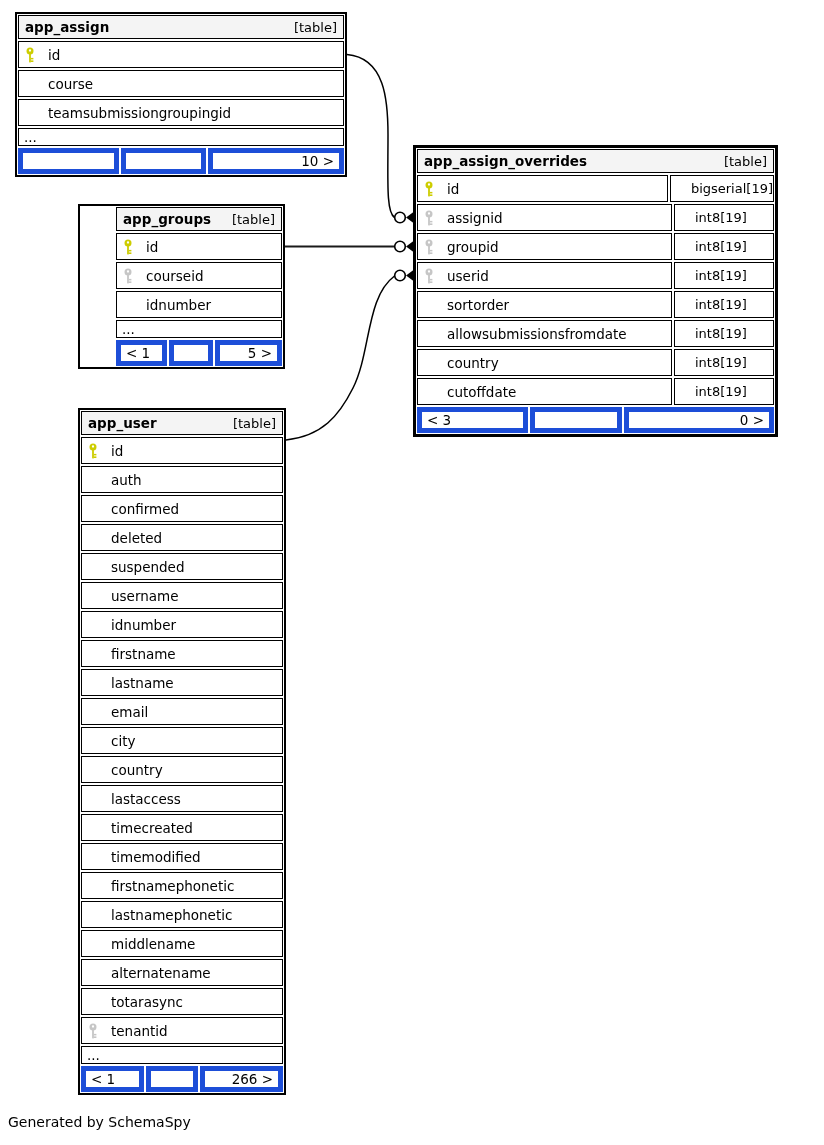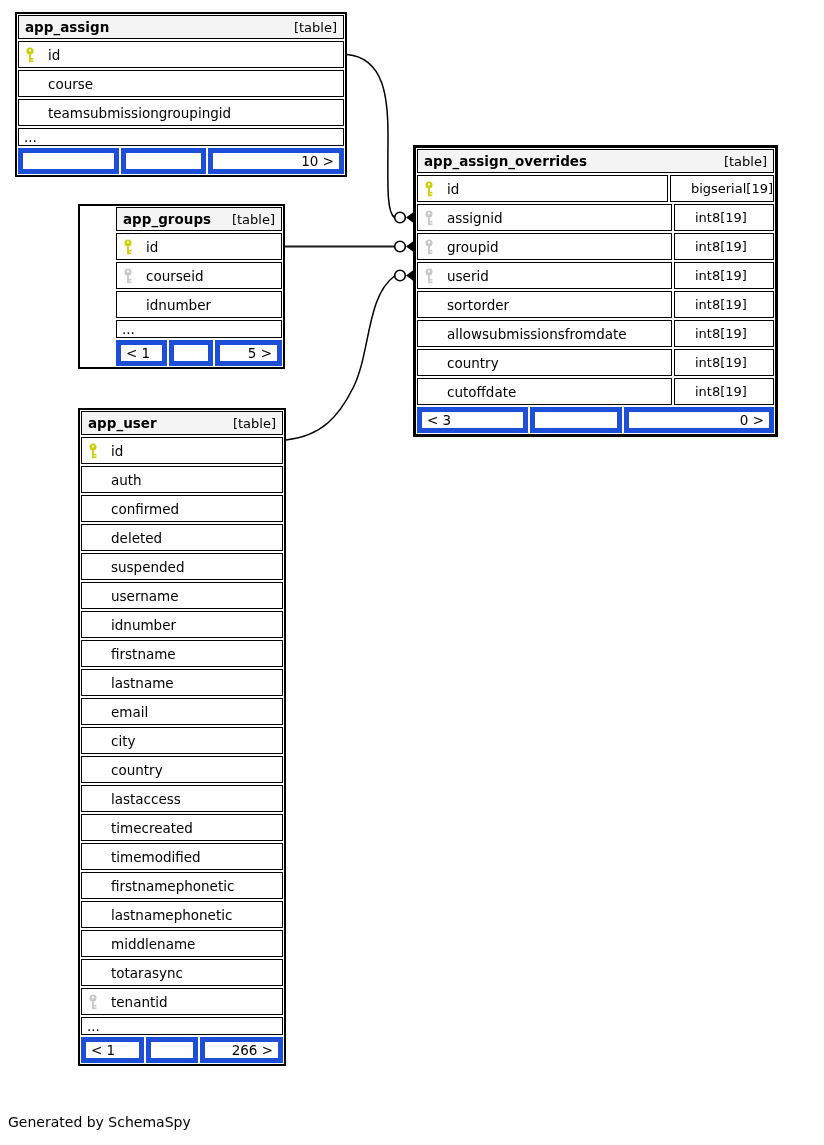--- a/index.html
+++ b/index.html
@@ -388,20 +388,27 @@
     <div class="row">
       <div class="cell namecell">
         <span class="keyslot"></span>
         <span class="fieldname">middlename</span>
       </div>
 
     </div>
     <div class="row">
       <div class="cell namecell">
         <span class="keyslot"></span>
+        <span class="fieldname">alternatename</span>
+      </div>
+
+    </div>
+    <div class="row">
+      <div class="cell namecell">
+        <span class="keyslot"></span>
         <span class="fieldname">totarasync</span>
       </div>
 
     </div>
     <div class="row">
       <div class="cell namecell">
         <span class="keyslot">
             <svg width="11" height="16" viewBox="0 0 11 16">
     <circle cx="5" cy="4.1" r="3.5" fill="#c6c6c6"></circle>
     <circle cx="5" cy="3.5" r="1.15" fill="#fff"></circle>

